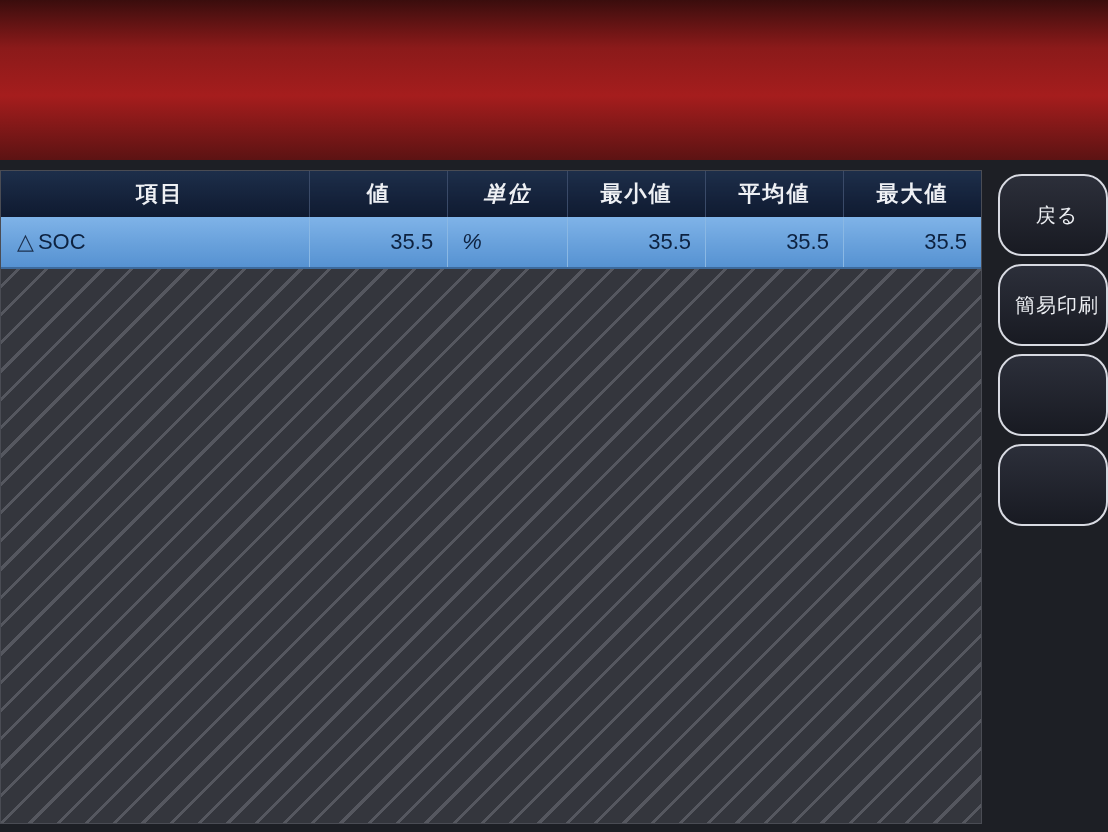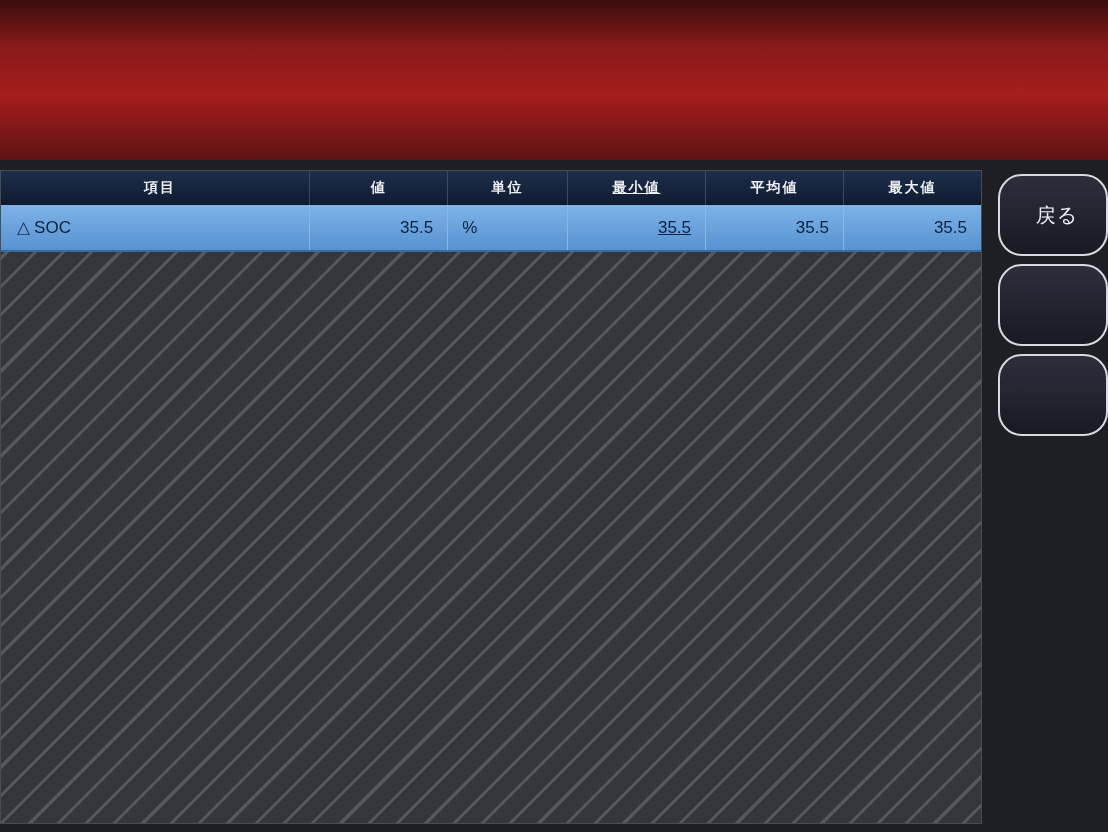--- a/index.html
+++ b/index.html
@@ -76,43 +76,43 @@
 
   table.data-table {
     width: 100%;
     border-collapse: collapse;
     table-layout: fixed;
   }
   table.data-table th {
     background: linear-gradient(180deg, #1d2e4a 0%, #0f1a30 100%);
     color: #eef0f4;
     font-weight: 600;
-    font-size: 14px;
+    font-size: 22px;
     padding: 8px 6px;
     border-right: 1px solid #3a4a68;
     text-align: center;
     letter-spacing: 2px;
   }
   table.data-table th:last-child { border-right: none; text-align: center; }
 
   table.data-table td {
     background: linear-gradient(180deg, #7fb3e8 0%, #6aa2dc 50%, #5692d2 100%);
     color: #0d2240;
-    font-size: 17px;
+    font-size: 22px;
     padding: 12px 14px;
     border-right: 1px solid #8ab8e4;
     border-bottom: 2px solid #3d6a9c;
     margin-top: 17px;
   }
   table.data-table td:last-child { border-right: none; }
 
   .col-item { width: 32%; text-align: left; padding-left: 16px !important;}
   .col-val  { width: 14%; text-align: right;}
-  .col-unit { width: 12%; text-align: left;}
-  .col-min  { width: 14%; text-align: right; text-decoration: underline;}
+  .col-unit { width: 12%; text-align: left; font-style: italic;}
+  .col-min  { width: 14%; text-align: right;}
   .col-avg  { width: 14%; text-align: right;}
   .col-max  { width: 14%; text-align: right;}
 
   .triangle-icon {
     display: inline-block;
     margin-right: 4px;
     color: #1a2d4a;
   }
 
   .side-pane {
@@ -188,19 +188,20 @@
               <td class="col-min">35.5</td>
               <td class="col-avg">35.5</td>
               <td class="col-max">35.5</td>
             </tr>
           </tbody>
         </table>
       </div>
 
       <div class="side-pane">
         <div class="side-btn">戻る</div>
+        <div class="side-btn">簡易印刷</div>
         <div class="side-btn empty"></div>
         <div class="side-btn empty"></div>
       </div>
 
     </div>
   </div>
 </div>
 
 </body></html>

